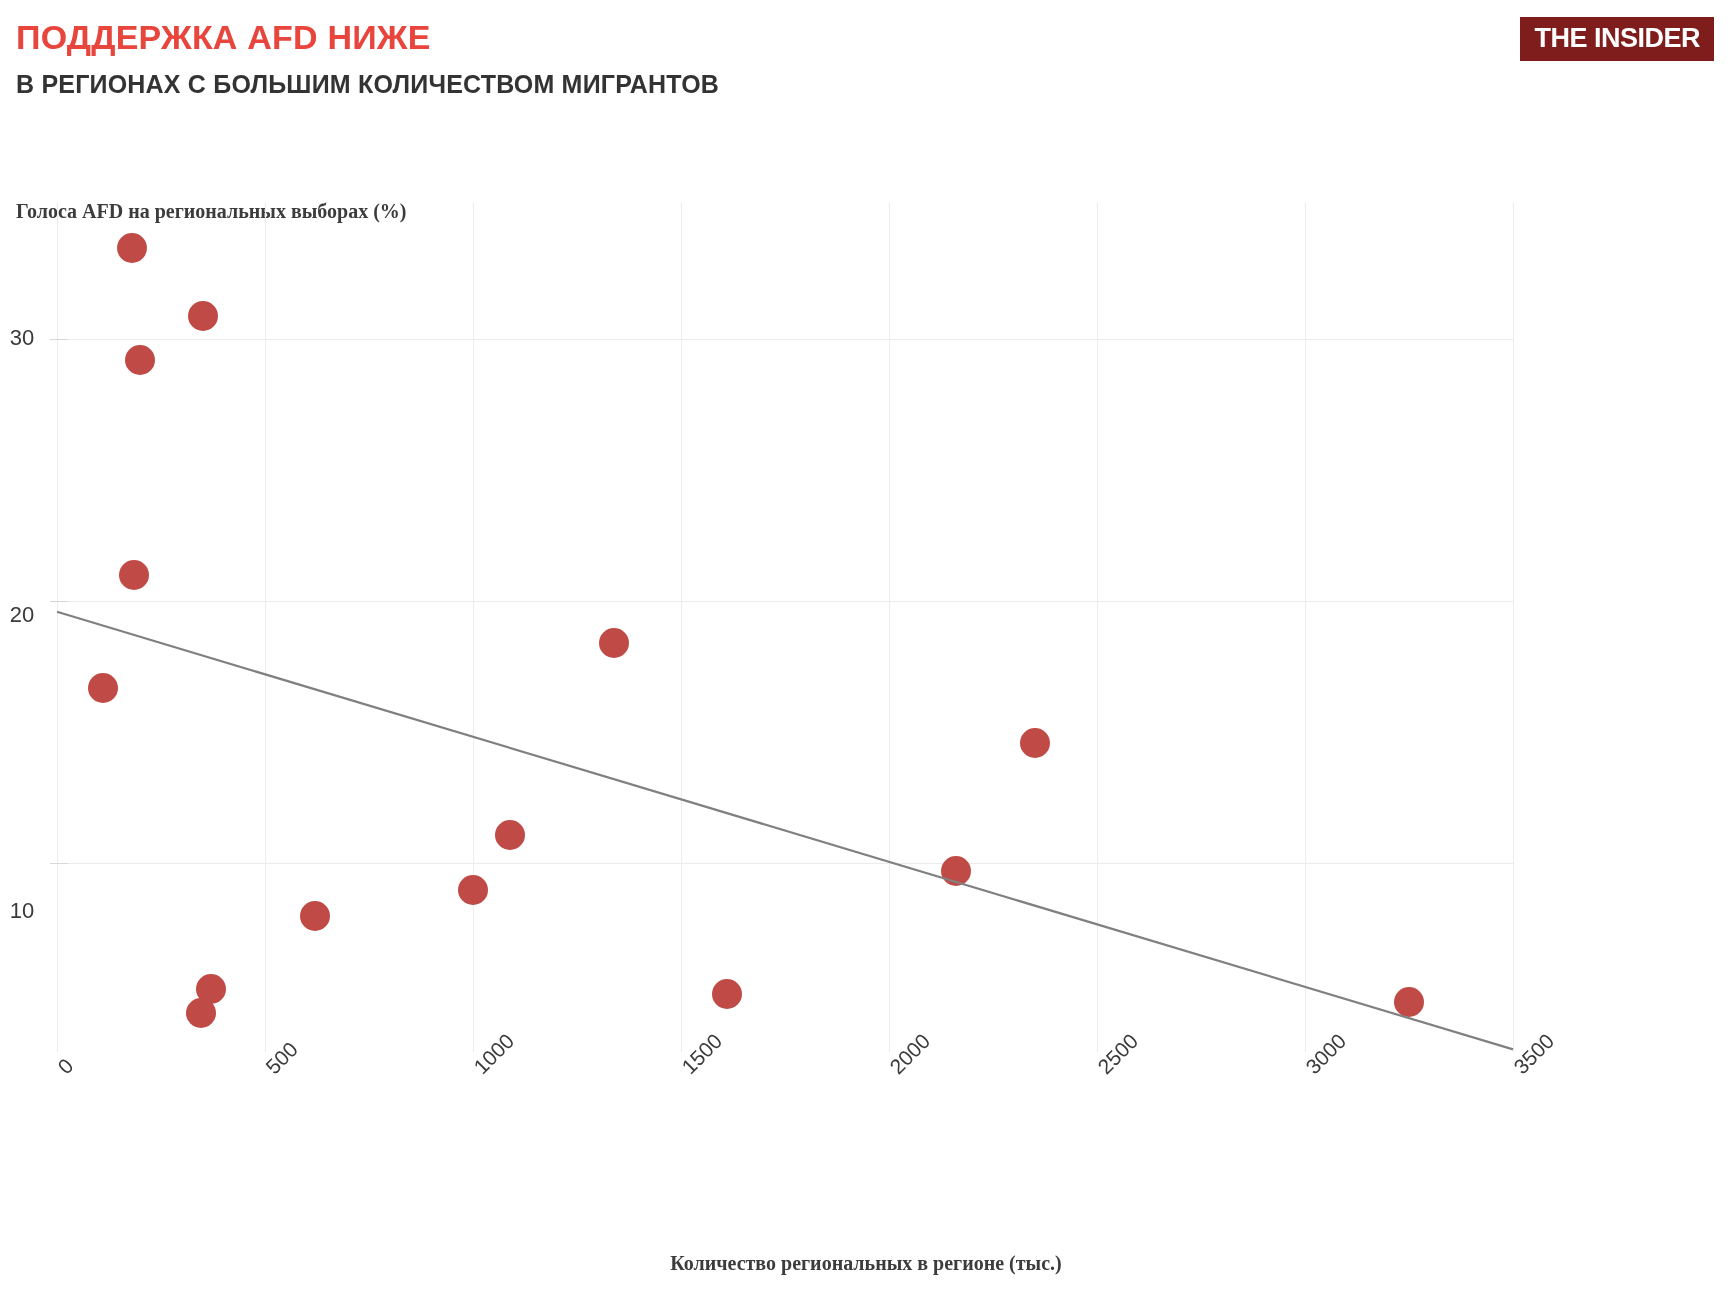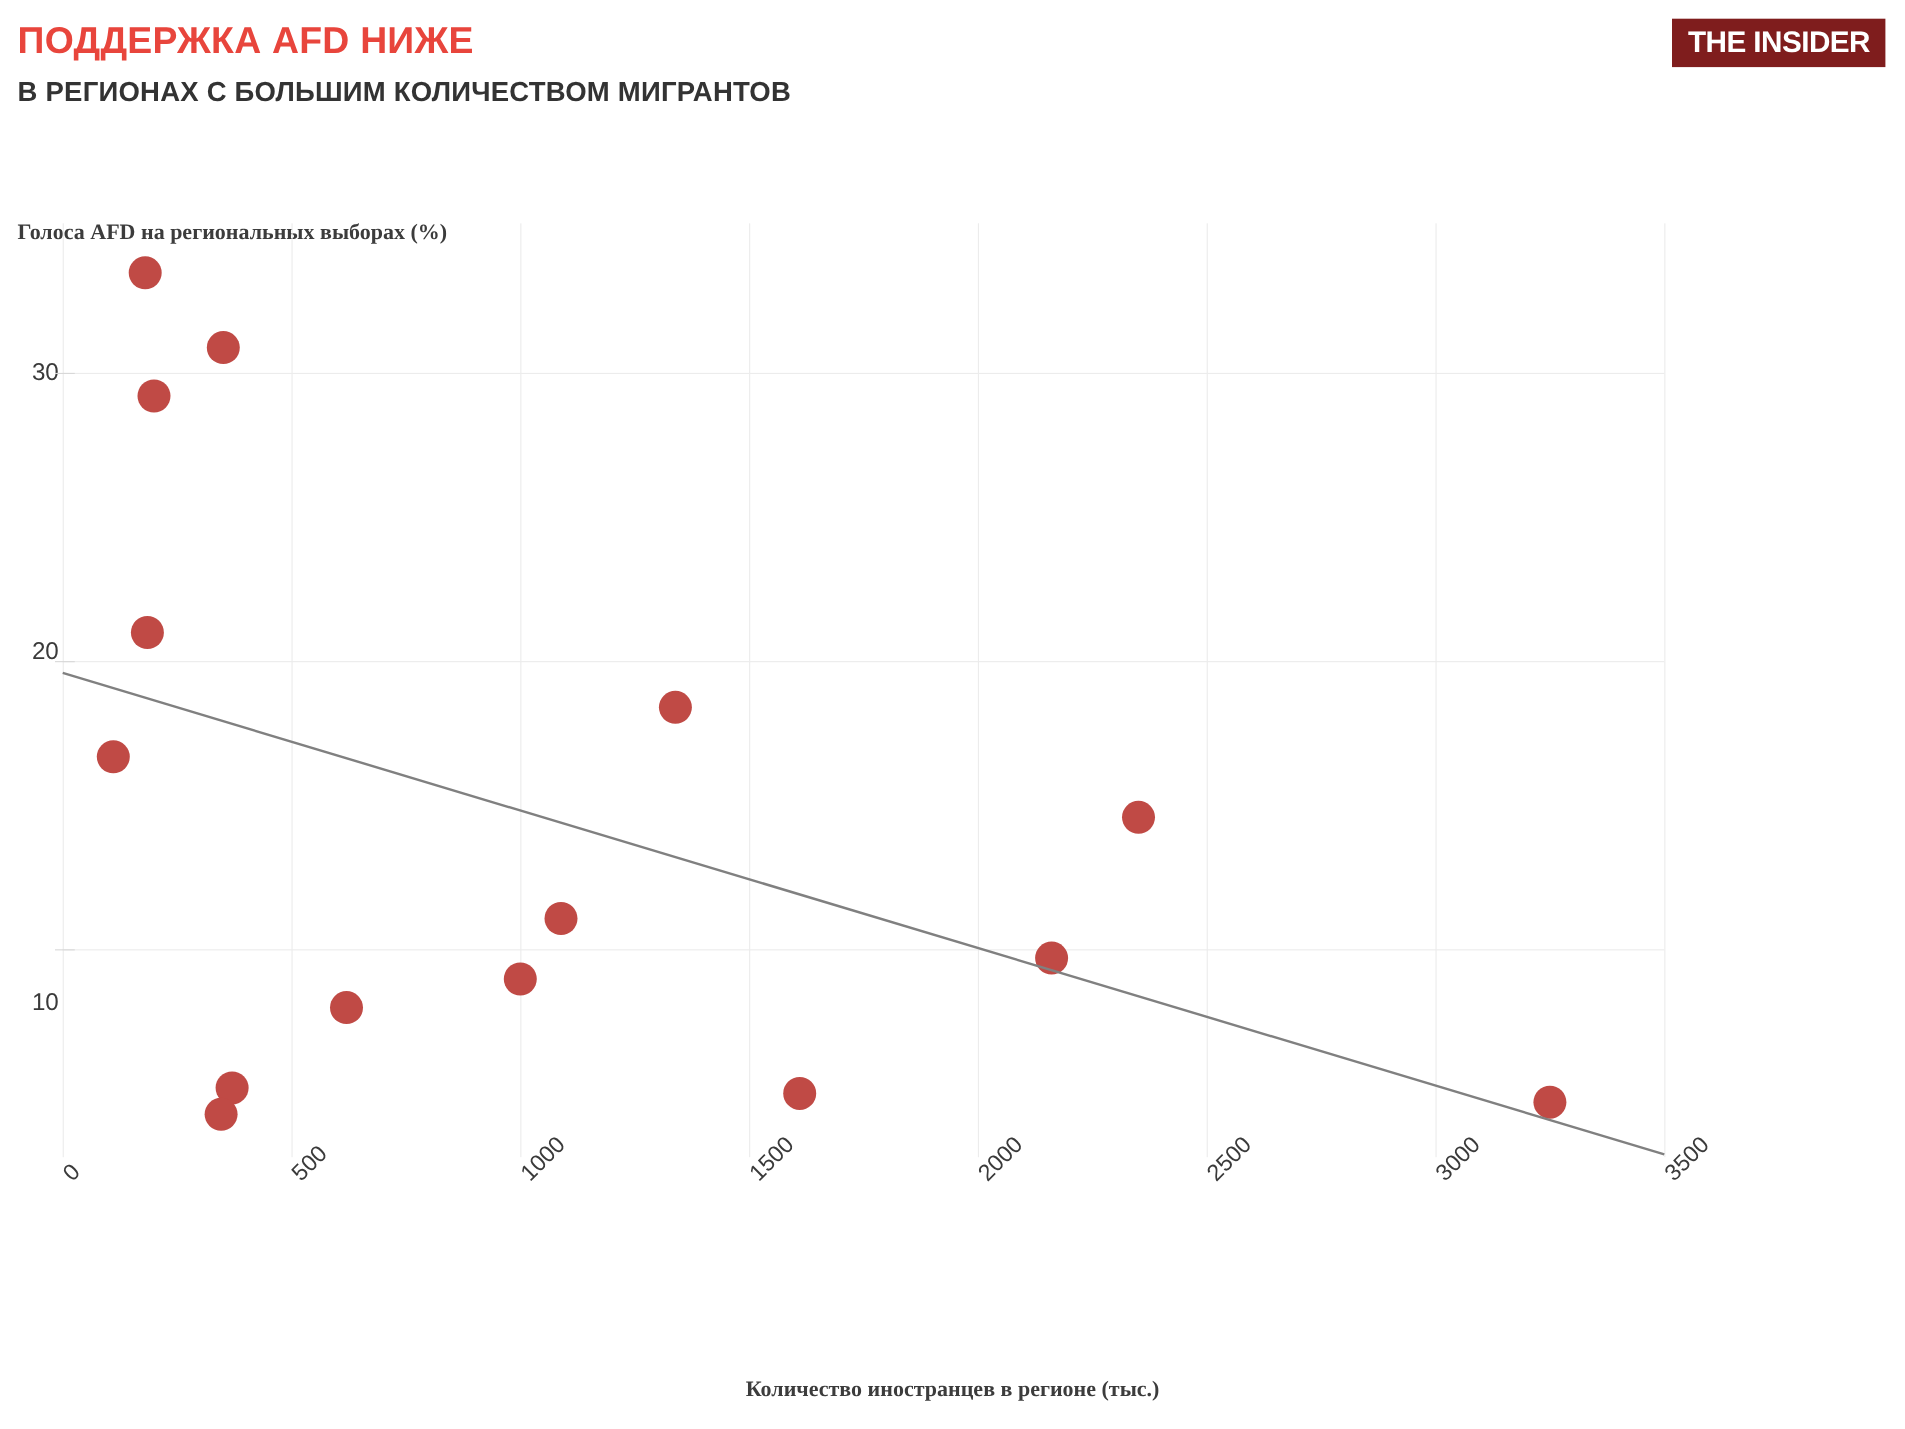--- a/index.html
+++ b/index.html
@@ -47,21 +47,21 @@
   }
   #plot{
     position:absolute;left:57px;top:203px;
     width:1456px;height:849px;
   }
   .gridv{position:absolute;top:0;width:1px;height:849px;background:#ececec;}
   .gridh{position:absolute;left:0;width:1456px;height:1px;background:#ececec;}
   .ytick-label{
     position:absolute;
     font-size:22px;color:#3a3a3a;white-space:nowrap;
-    text-align:left;width:44px;margin-left:29px;
+    text-align:center;width:44px;
   }
   .ytick-dash{position:absolute;width:18px;height:1px;background:#d8d8d8;}
   .xtick-label{
     position:absolute;
     font-size:21px;color:#3a3a3a;white-space:nowrap;
     transform-origin:right top;
     transform:rotate(-45deg);
     text-align:right;
   }
   .dot{
@@ -105,28 +105,28 @@
       <div class="dot" title="1000 тыс., 9%" style="width: 30px; height: 30px; left: 401px; top: 671.537px; background: rgb(192, 74, 69);"></div>
       <div class="dot" title="620 тыс., 8%" style="width: 30px; height: 30px; left: 242.92px; top: 697.741px; background: rgb(192, 74, 69);"></div>
       <div class="dot" title="1610 тыс., 5%" style="width: 30px; height: 30px; left: 654.76px; top: 776.352px; background: rgb(192, 74, 69);"></div>
       <div class="dot" title="370 тыс., 5.2%" style="width: 30px; height: 30px; left: 138.92px; top: 771.111px; background: rgb(192, 74, 69);"></div>
       <div class="dot" title="3250 тыс., 4.7%" style="width: 30px; height: 30px; left: 1337px; top: 784.213px; background: rgb(192, 74, 69);"></div>
       <div class="dot" title="345 тыс., 4.3%" style="width: 30px; height: 30px; left: 128.52px; top: 794.694px; background: rgb(192, 74, 69);"></div>
     </div>
   <svg id="trendline">
       <line x1="57" y1="611.7777777777778" x2="1513" y2="1049.3796296296296" stroke="#808080" stroke-width="2.2"></line>
     </svg>
-  <div id="xlabel">Количество иностранцев в регионе (тыс.)</div>
+  <div id="xlabel">Количество региональных в регионе (тыс.)</div>
 <div class="xtick-label" style="left: 53px; top: 1062px; transform: rotate(-45deg); transform-origin: left top;">0</div>
     <div class="xtick-label" style="left: 261px; top: 1062px; transform: rotate(-45deg); transform-origin: left top;">500</div>
     <div class="xtick-label" style="left: 469px; top: 1062px; transform: rotate(-45deg); transform-origin: left top;">1000</div>
     <div class="xtick-label" style="left: 677px; top: 1062px; transform: rotate(-45deg); transform-origin: left top;">1500</div>
     <div class="xtick-label" style="left: 885px; top: 1062px; transform: rotate(-45deg); transform-origin: left top;">2000</div>
     <div class="xtick-label" style="left: 1093px; top: 1062px; transform: rotate(-45deg); transform-origin: left top;">2500</div>
     <div class="xtick-label" style="left: 1301px; top: 1062px; transform: rotate(-45deg); transform-origin: left top;">3000</div>
     <div class="xtick-label" style="left: 1509px; top: 1062px; transform: rotate(-45deg); transform-origin: left top;">3500</div>
     <div class="ytick-label" style="left: 0px; width: 44px; top: 898px;">10</div>
     <div class="ytick-dash" style="left: 50px; top: 863.333px;"></div>
-    <div class="ytick-label" style="left: 0px; width: 44px; top: 579px;">20</div>
+    <div class="ytick-label" style="left: 0px; width: 44px; top: 602px;">20</div>
     <div class="ytick-dash" style="left: 50px; top: 601.296px;"></div>
     <div class="ytick-label" style="left: 0px; width: 44px; top: 325.259px;">30</div>
     <div class="ytick-dash" style="left: 50px; top: 339.259px;"></div>
   </div>
 
 </body></html>

